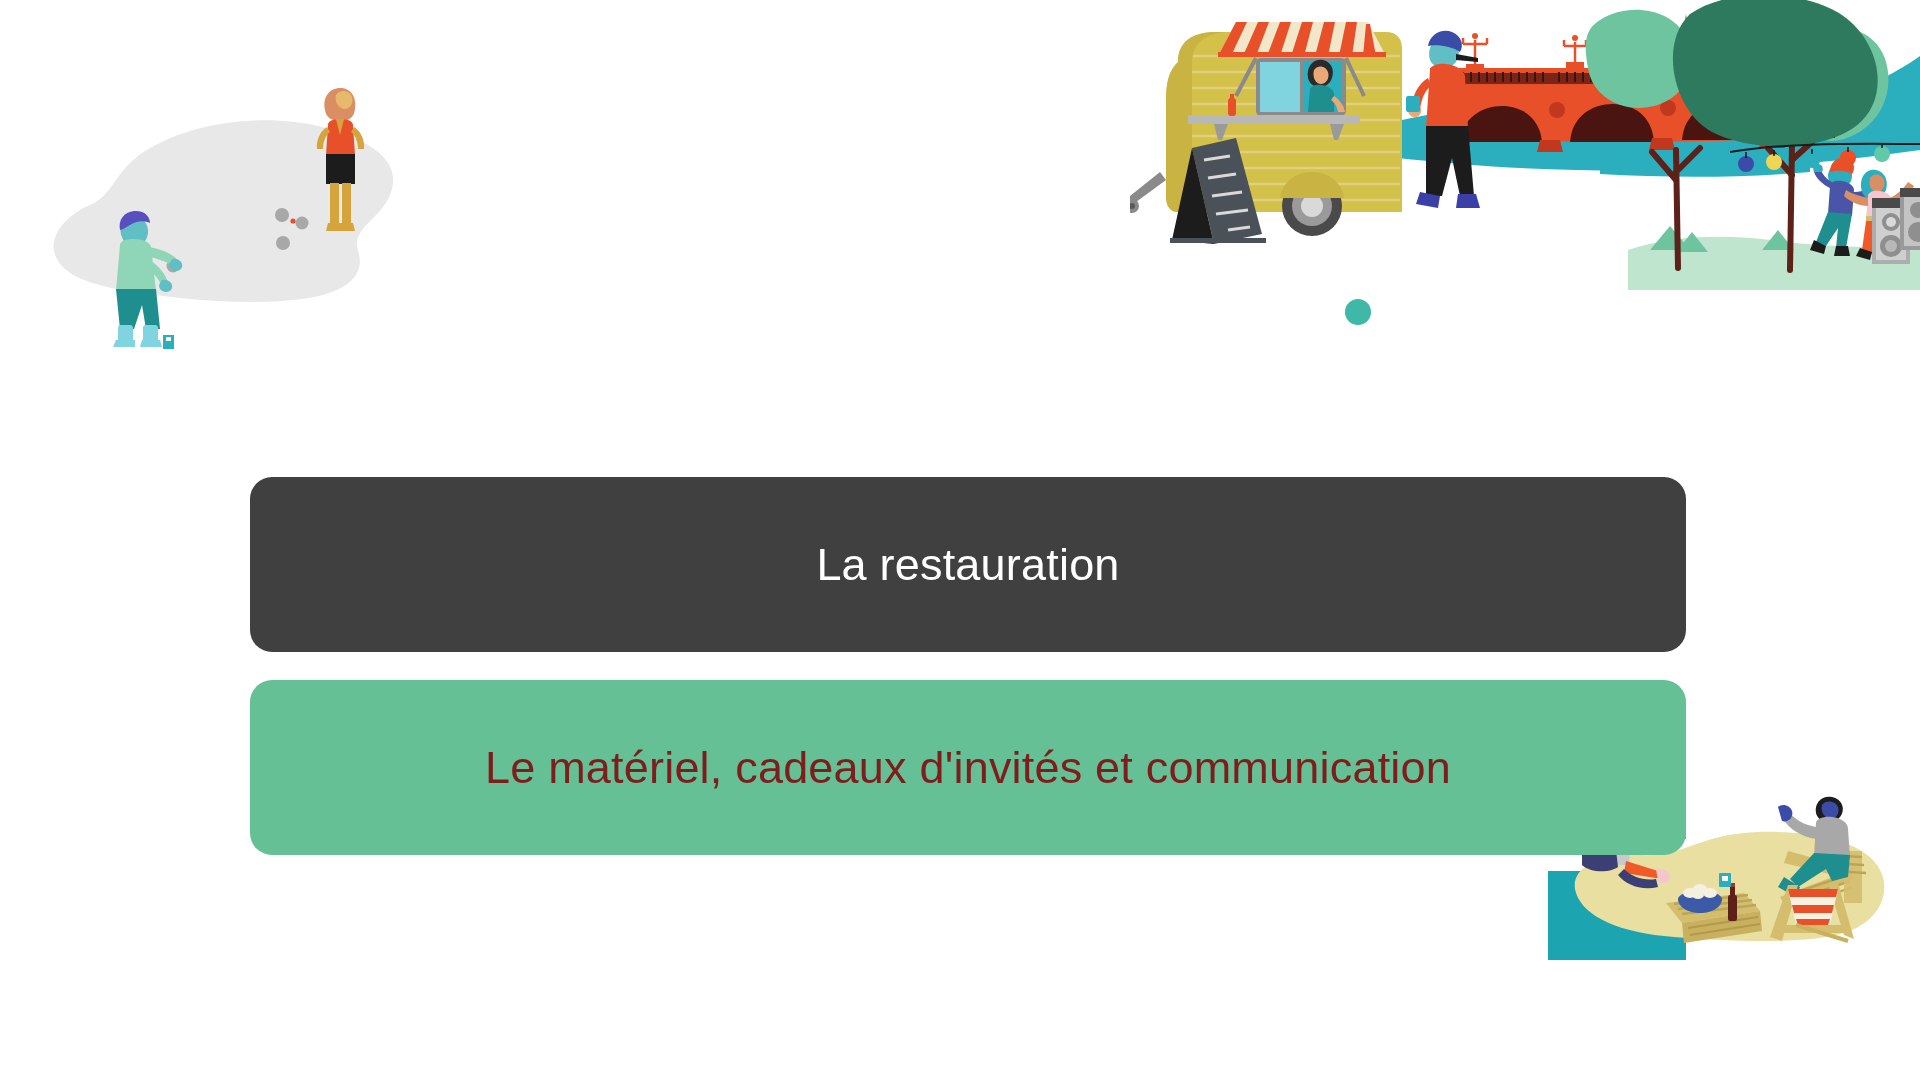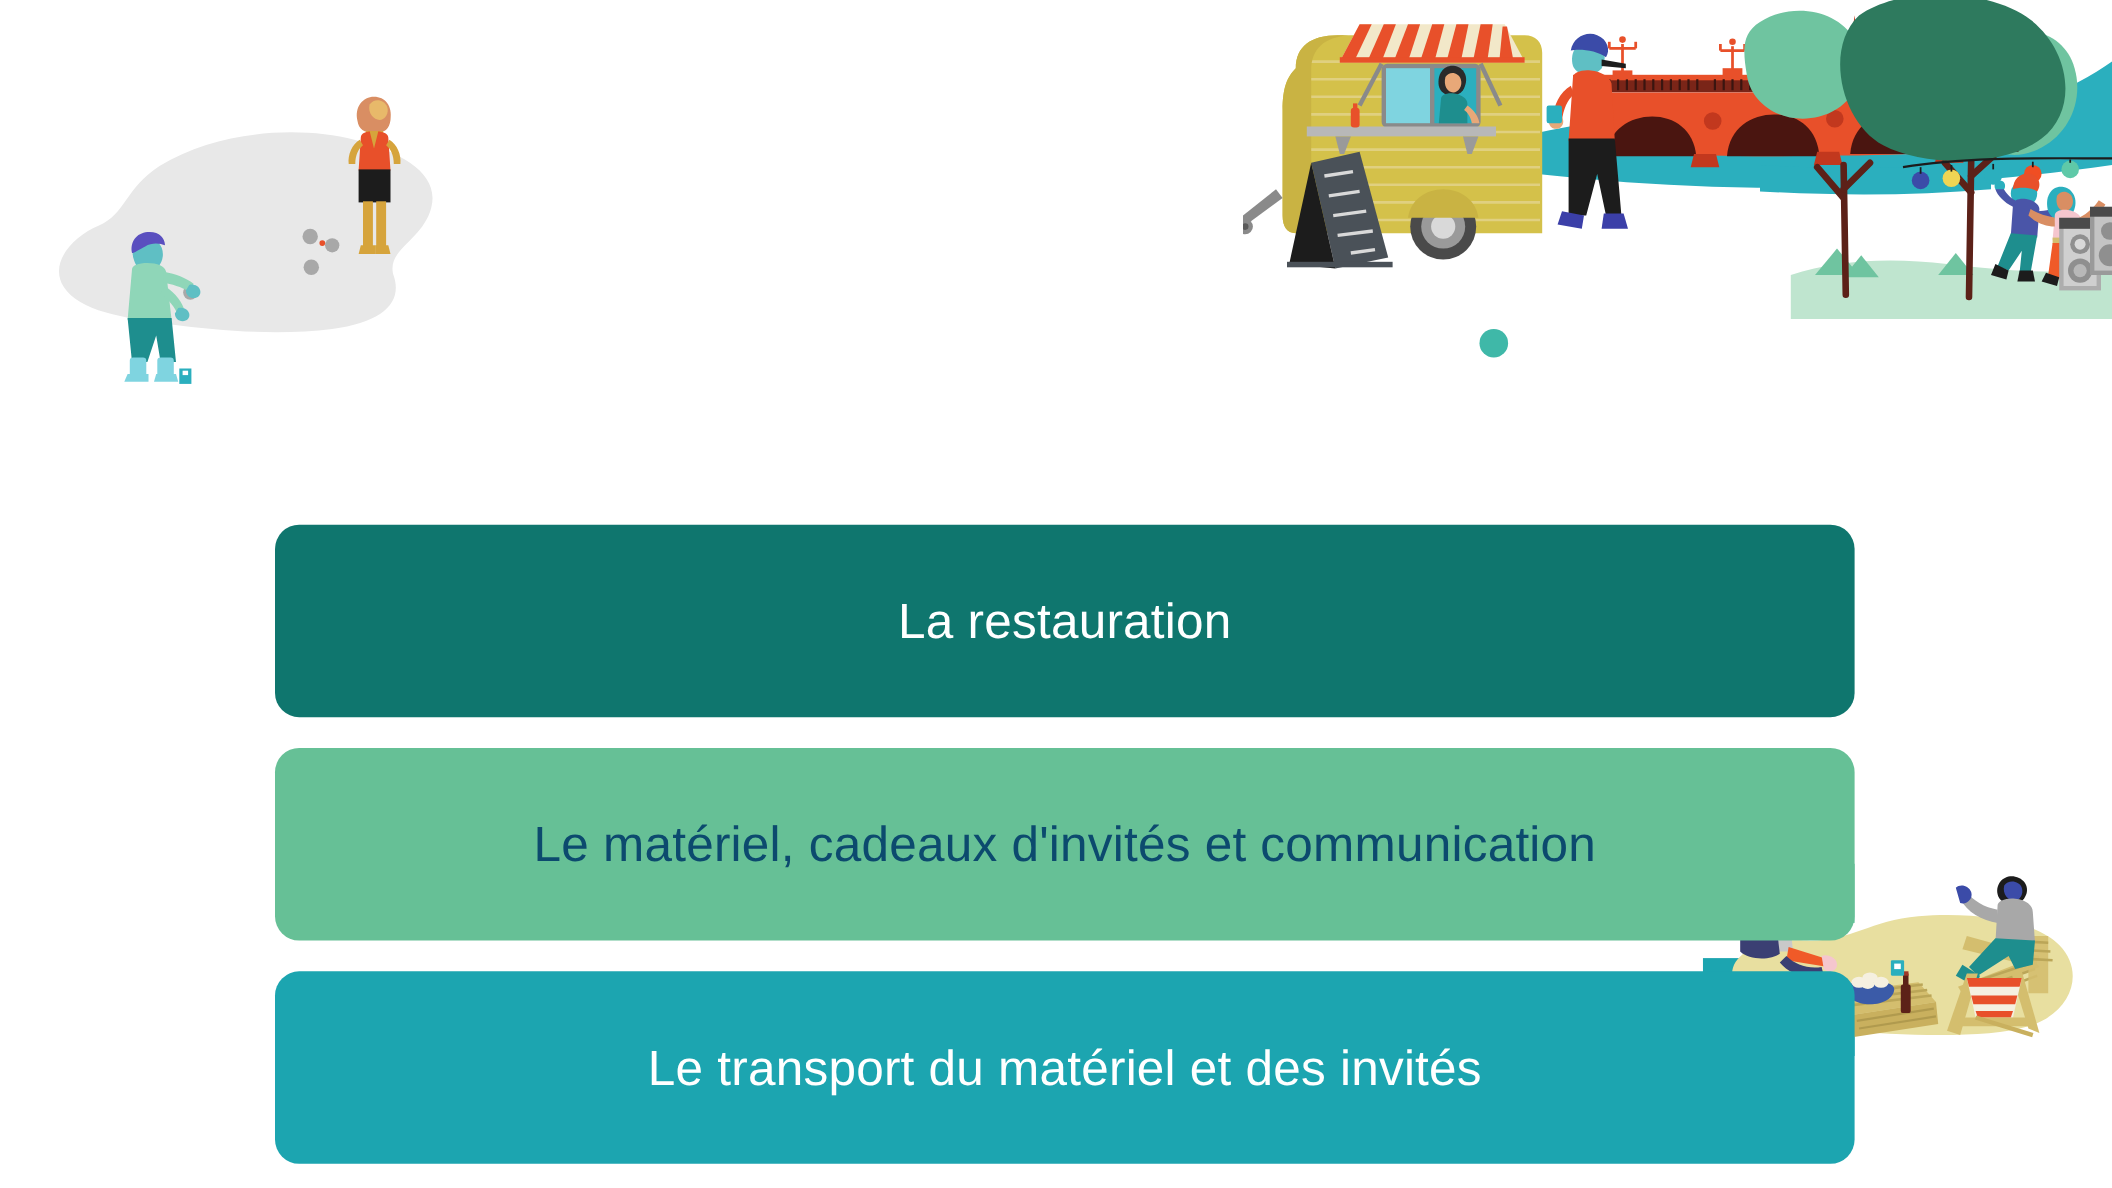--- a/index.html
+++ b/index.html
@@ -550,24 +550,21 @@
           <path d="M248,134 L282,134 L280,140 L250,140 Z"></path>
         </g>
         <path d="M234,140 L296,140 L298,148 L232,148 Z" fill="#D4BE6E"></path>
         <line x1="248" y1="140" x2="300" y2="156" stroke="#C9B05E" stroke-width="4"></line>
       </g>
     </svg>
   </div>
 
 
   <div class="bars">
-    <div class="bar" style="background:#0f766e;">
+    <div class="bar" style="background:#404040;">
       <span class="bar-label" style="color: rgb(255, 255, 255);">La restauration</span>
     </div>
     <div class="bar" style="background:#66C096;">
-      <span class="bar-label" style="color: #0c4a6e;">Le matériel, cadeaux d'invités et communication</span>
-    </div>
-    <div class="bar" style="background:#1CA5B0;">
-      <span class="bar-label" style="color: rgb(255, 255, 255);">Le transport du matériel et des invités</span>
+      <span class="bar-label" style="color: #7f1d1d;">Le matériel, cadeaux d'invités et communication</span>
     </div>
   </div>
 
 </div>
 
 </body></html>

